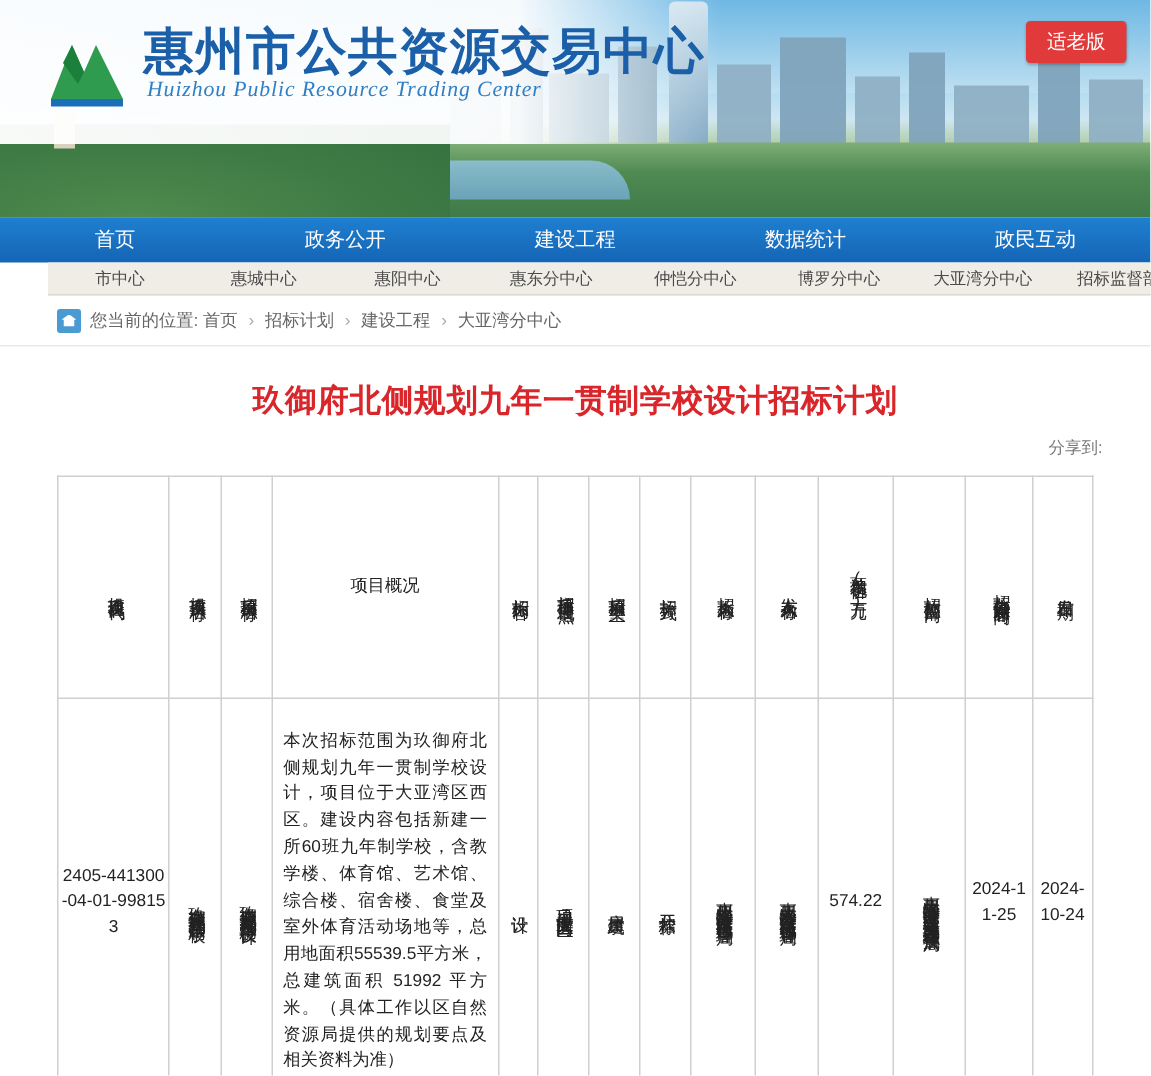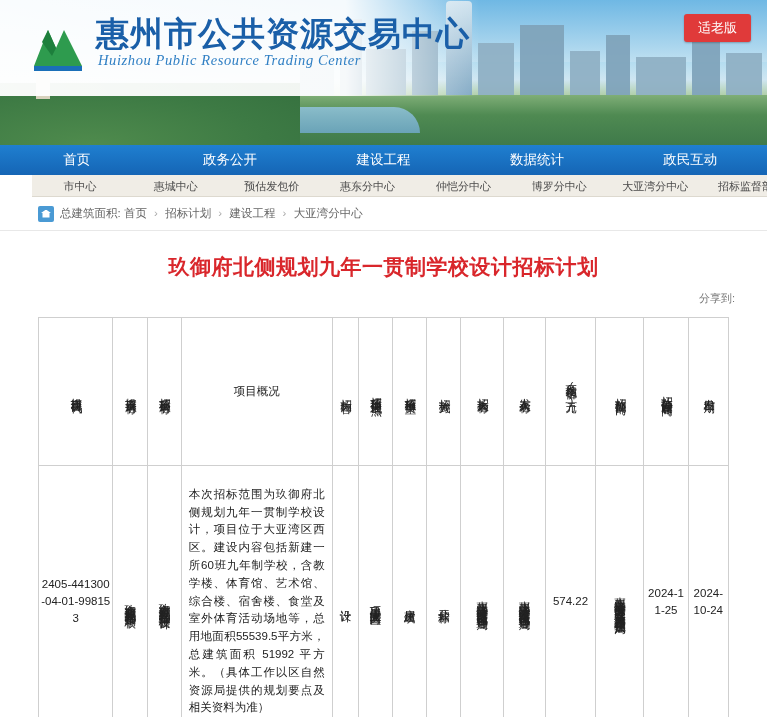--- a/index.html
+++ b/index.html
@@ -207,32 +207,32 @@
     <div class="item">首页</div>
     <div class="item">政务公开</div>
     <div class="item">建设工程</div>
     <div class="item">数据统计</div>
     <div class="item">政民互动</div>
   </div>
 
   <div class="subnav">
     <div class="item">市中心</div>
     <div class="item">惠城中心</div>
-    <div class="item">预估发包价</div>
+    <div class="item">惠阳中心</div>
     <div class="item">惠东分中心</div>
     <div class="item">仲恺分中心</div>
     <div class="item">博罗分中心</div>
     <div class="item">大亚湾分中心</div>
     <div class="item">招标监督部门</div>
   </div>
 
   <div class="crumbbar">
     <span class="home-ico"></span>
     <span class="crumb">
-      <span>总建筑面积:</span>
+      <span>您当前的位置:</span>
       <a>首页</a>
       <span class="sep">›</span>
       <a>招标计划</a>
       <span class="sep">›</span>
       <a>建设工程</a>
       <span class="sep">›</span>
       <a>大亚湾分中心</a>
     </span>
   </div>
 

